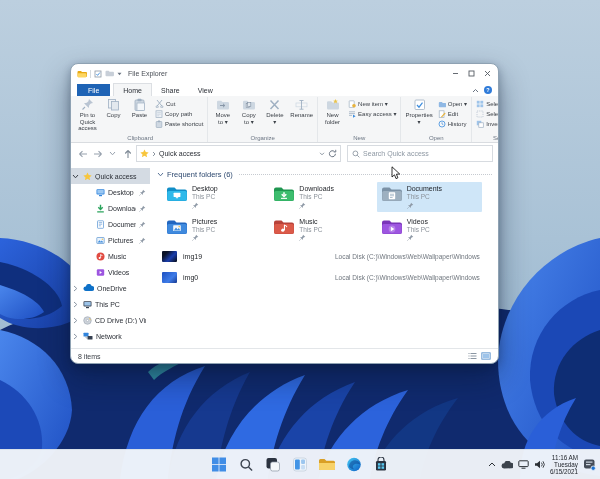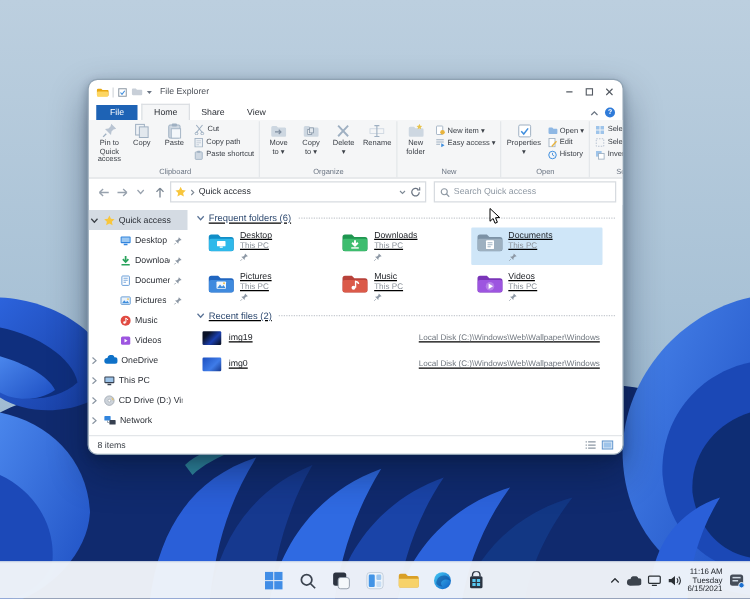--- a/index.html
+++ b/index.html
@@ -44,21 +44,21 @@
 
   .body{flex:1;display:flex;min-height:0;}
   .sidebar{width:79px;padding-top:4px;font-size:7px;color:#2b2f36;flex-shrink:0;}
   .sbitem{height:16px;display:flex;align-items:center;gap:3px;padding-right:4px;}
   .sbitem .chev{width:9px;display:flex;justify-content:center;flex-shrink:0;}
   .sbitem.d1{padding-left:13px;}
   .sbitem.selected{background:#d4dbe3;}
   .sbitem .sblabel{white-space:nowrap;overflow:hidden;}
   .sbitem .pin{margin-left:auto;display:flex;}
 
-  .main{flex:1;padding:2px 4px 0 4px;min-width:0;text-decoration:underline;}
+  .main{flex:1;padding:2px 4px 0 4px;min-width:0;}
   .secheader{display:flex;align-items:center;gap:3px;font-size:7.5px;color:#2f4a70;margin:4px 2px 3px 3px;}
   .secheader .dot{flex:1;border-top:1px dotted #c6cad0;margin-left:3px;}
   .tilegrid{display:grid;grid-template-columns:repeat(3,1fr);gap:3px 2px;margin:2px 12px 2px 8px;}
   .tile{display:flex;gap:4px;padding:3px 4px;border-radius:1px;align-items:flex-start;}
   .tile.hl{background:#cfe6f8;}
   .tile .tname{font-size:7px;color:#1c1f24;line-height:8px;}
   .tile .tloc{font-size:6.5px;color:#8b929a;line-height:7.5px;}
   .tile .tpin{display:flex;margin-top:1px;}
   .filelist{margin:1px 8px 0 8px;}
   .frow{display:flex;align-items:center;height:21px;gap:6px;}
@@ -755,29 +755,20 @@
                 <span class="tloc" style="display:block">This PC</span>
                 <span class="tpin">
                   <svg width="7" height="7" viewBox="0 0 8 8">
                     <path d="M4.6,0.8 L7.2,3.4 L5.6,3.8 L4.4,5 L4.2,6.8 L1.2,3.8 L3,3.6 L4.2,2.4 Z" fill="#8d98a5"></path>
                     <path d="M1.8,6.2 L0.5,7.5" stroke="#8d98a5" stroke-width="0.8"></path>
                   </svg>
                 </span>
               </span>
             </div>
           </div>
-        <div class="secheader">
-          <span class="ic" id="i-sec2">
-              <svg width="7" height="5" viewBox="0 0 7 5">
-                <path d="M1,1 L3.5,3.8 L6,1" stroke="#5a7396" stroke-width="1" fill="none"></path>
-              </svg>
-            </span>
-          <span>Recent files (2)</span>
-          <span class="dot"></span>
-        </div>
         <div class="filelist">
             <div class="frow">
               <span class="thumb dark"></span>
               <span class="fname">img19</span>
               <span class="fpath">Local Disk (C:)\Windows\Web\Wallpaper\Windows</span>
             </div>
             <div class="frow">
               <span class="thumb blue"></span>
               <span class="fname">img0</span>
               <span class="fpath">Local Disk (C:)\Windows\Web\Wallpaper\Windows</span>

